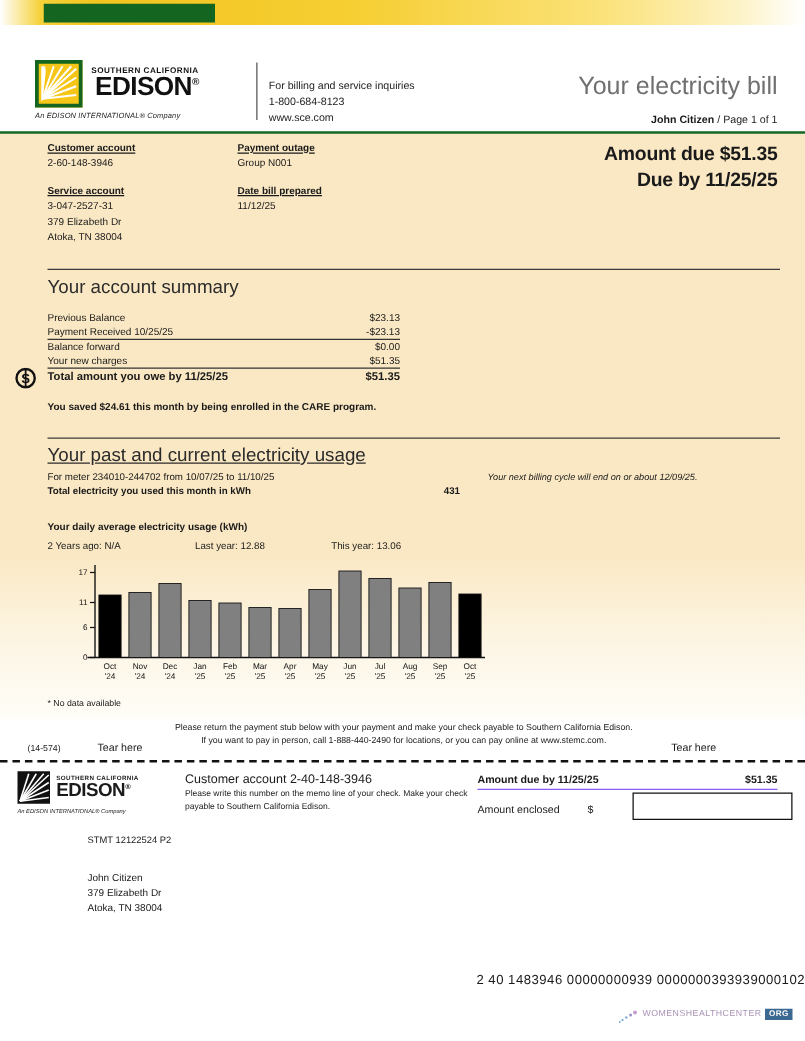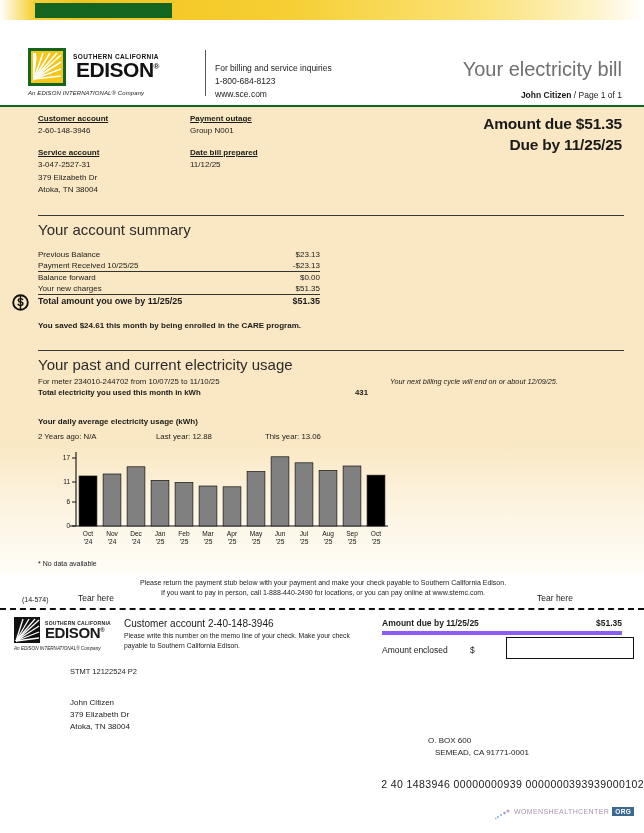--- a/index.html
+++ b/index.html
@@ -91,26 +91,26 @@
 
   
   .stub-logo { position:absolute; left:14px; top:617px; width:120px; }
   .stub-logo-row { display:flex; align-items:center; gap:5px; }
   .stub-mark { width:26px; height:26px; background:#111; position:relative; overflow:hidden; flex:none; }
   .stub-sc { font-size:5px; font-weight:bold; letter-spacing:.3px; }
   .stub-ed { font-size:15px; font-weight:bold; letter-spacing:-.4px; line-height:.95; }
   .stub-ed sup { font-size:6px; }
   .stub-sub { font-size:4.6px; font-style:italic; margin-top:3px; }
 
-  .stub-acct { position:absolute; left:124px; top:618px; width:230px; }
+  .stub-acct { position:absolute; left:148px; top:618px; width:230px; }
   .stub-acct .t1 { font-size:10px; }
   .stub-acct .t2 { font-size:6.8px; line-height:1.45; margin-top:2px; }
 
   .stub-right { position:absolute; left:382px; top:618px; width:240px; }
-  .sr-row1 { display:flex; justify-content:space-between; font-size:8.5px; font-weight:bold; padding-bottom:3px; border-bottom:4px solid #8b5cf6;align-items:flex-end; }
+  .sr-row1 { display:flex; justify-content:space-between; font-size:8.5px; font-weight:bold; padding-bottom:3px; border-bottom:1px solid #8b5cf6;align-items:flex-end; }
   .sr-row2 { display:flex; align-items:center; font-size:8.5px; margin-top:4px; position:relative; height:22px; }
   .sr-row2 .lab { width:88px; }
   .sr-row2 .dol { width:18px; }
   .enc-box { position:absolute; left:124px; top:-2px; width:128px; height:22px; border:1px solid #111; background:#fff; }
 
   .stmt { position:absolute; left:70px; top:667px; font-size:7.5px; }
   .addr { position:absolute; left:70px; top:697px; font-size:8px; line-height:1.5; }
   .po { position:absolute; left:428px; top:735px; font-size:8px; line-height:1.5; }
   .po .l2 { margin-left:7px; }
 
@@ -227,21 +227,21 @@
       <path d="M8.5 1.2 L8.5 15.8" stroke="#111" stroke-width="1.4"></path>
     </svg>
   </div>
   <div class="total-row">
     <span>Total amount you owe by 11/25/25</span>
     <span>$51.35</span>
   </div>
   <div class="care">You saved $24.61 this month by being enrolled in the CARE program.</div>
 
   <div class="rule" style="left:38px; top:350px; width:586px;"></div>
-  <div class="sec-title" style="left:38px; top:356px;">Your past and current electricity usage</div>
+  <div class="sec-title" style="left:38px; top:356px;text-decoration:underline;">Your past and current electricity usage</div>
 
   <div class="meter-line">For meter 234010-244702 from 10/07/25 to 11/10/25</div>
   <div class="next-cycle">Your next billing cycle will end on or about 12/09/25.</div>
   <div class="total-kwh">Total electricity you used this month in kWh</div>
   <div class="kwh-val">431</div>
 
   <div class="daily-title">Your daily average electricity usage (kWh)</div>
   <div class="yr-row">
     <span class="y0">2 Years ago: N/A</span>
     <span class="y1">Last year: 12.88</span>
@@ -352,24 +352,20 @@
       <span class="enc-box"></span>
     </div>
   </div>
 
   <div class="stmt">STMT 12122524 P2</div>
   <div class="addr">
     <div>John Citizen</div>
     <div>379 Elizabeth Dr</div>
     <div>Atoka, TN 38004</div>
   </div>
-  <div class="po">
-    <div>O. BOX 600</div>
-    <div class="l2">SEMEAD, CA  91771-0001</div>
-  </div>
 
   <div class="ocr">2 40  1483946  00000000939  0000000393939000102</div>
 
   <div class="wm">
     <div class="wm-dots">
       <svg width="16" height="11" viewBox="0 0 16 11">
         <circle cx="13" cy="2" r="1.6" fill="#b98fc4"></circle>
         <circle cx="9.5" cy="4" r="1.2" fill="#8f7fc0"></circle>
         <circle cx="6" cy="6" r="1" fill="#6f9fd0"></circle>
         <circle cx="3" cy="8" r=".9" fill="#5a9ad0"></circle>

